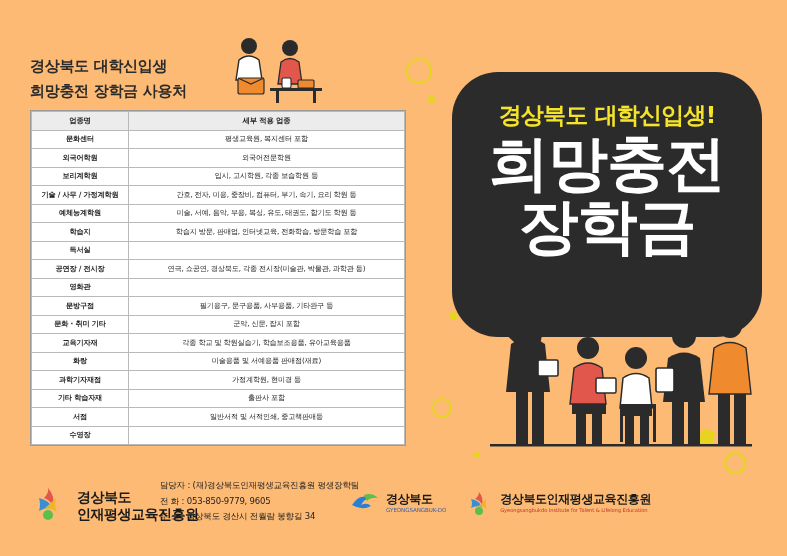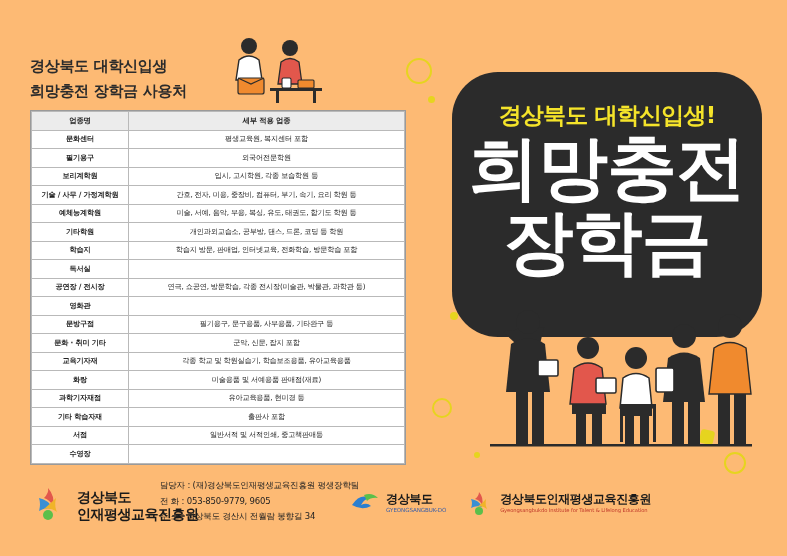--- a/index.html
+++ b/index.html
@@ -67,21 +67,21 @@
   .bubble-line1{
     position:absolute;top:28px;left:0;width:100%;
     text-align:center;
     color:#f5e42a;font-weight:bold;font-size:23px;
     letter-spacing:-0.8px;
   }
   .bubble-big{
     position:absolute;top:60px;left:0;width:100%;
     text-align:center;
     color:#ffffff;font-weight:bold;
-    font-size:70px;line-height:1.05;
+    font-size:60px;line-height:1.05;
     letter-spacing:-1px;
   }
 
   
   .ring{position:absolute;border-radius:50%;border:2px solid #e6d41f;}
   .dot{position:absolute;border-radius:50%;background:#e6d41f;}
   .sq{position:absolute;background:#e6d41f;}
 
   
   .ill-top{position:absolute;left:212px;top:34px;width:130px;height:72px;}
@@ -159,50 +159,46 @@
           <th class="col1">업종명</th>
           <th class="col2">세부 적용 업종</th>
         </tr>
       </thead>
       <tbody>
         <tr>
             <td class="col1">문화센터</td>
             <td class="col2">평생교육원, 복지센터 포함</td>
           </tr>
         <tr>
-            <td class="col1">필기용구</td>
+            <td class="col1">외국어학원</td>
             <td class="col2">외국어전문학원</td>
           </tr>
         <tr>
             <td class="col1">보리계학원</td>
             <td class="col2">입시, 고시학원, 각종 보습학원 등</td>
           </tr>
         <tr>
             <td class="col1">기술 / 사무 / 가정계학원</td>
             <td class="col2">간호, 전자, 미용, 중장비, 컴퓨터, 부기, 속기, 요리 학원 등</td>
           </tr>
         <tr>
             <td class="col1">예체능계학원</td>
             <td class="col2">미술, 서예, 음악, 무용, 복싱, 유도, 태권도, 합기도 학원 등</td>
           </tr>
         <tr>
-            <td class="col1">기타학원</td>
-            <td class="col2">개인과외교습소, 공부방, 댄스, 드론, 코딩 등 학원</td>
-          </tr>
-        <tr>
             <td class="col1">학습지</td>
             <td class="col2">학습지 방문, 판매업, 인터넷교육, 전화학습, 방문학습 포함</td>
           </tr>
         <tr>
             <td class="col1">독서실</td>
             <td class="col2"></td>
           </tr>
         <tr>
             <td class="col1">공연장 / 전시장</td>
-            <td class="col2">연극, 쇼공연, 방문학습, 각종 전시장(미술관, 박물관, 과학관 등)</td>
+            <td class="col2">연극, 쇼공연, 경상북도, 각종 전시장(미술관, 박물관, 과학관 등)</td>
           </tr>
         <tr>
             <td class="col1">영화관</td>
             <td class="col2"></td>
           </tr>
         <tr>
             <td class="col1">문방구점</td>
             <td class="col2">필기용구, 문구용품, 사무용품, 기타완구 등</td>
           </tr>
         <tr>
@@ -212,21 +208,21 @@
         <tr>
             <td class="col1">교육기자재</td>
             <td class="col2">각종 학교 및 학원실습기, 학습보조용품, 유아교육용품</td>
           </tr>
         <tr>
             <td class="col1">화랑</td>
             <td class="col2">미술용품 및 서예용품 판매점(재료)</td>
           </tr>
         <tr>
             <td class="col1">과학기자재점</td>
-            <td class="col2">유아교육용품, 현미경 등</td>
+            <td class="col2">가정계학원, 현미경 등</td>
           </tr>
         <tr>
             <td class="col1">기타 학습자재</td>
             <td class="col2">출판사 포함</td>
           </tr>
         <tr>
             <td class="col1">서점</td>
             <td class="col2">일반서적 및 서적인쇄, 중고책판매등</td>
           </tr>
         <tr>

